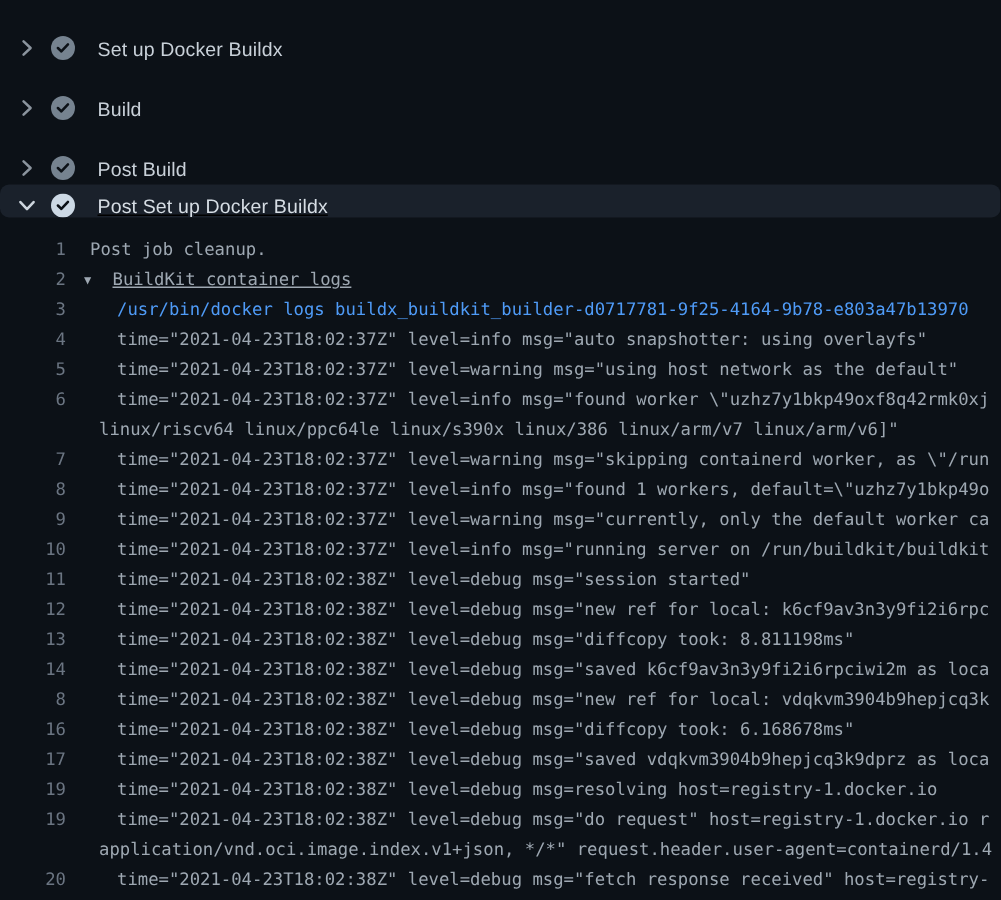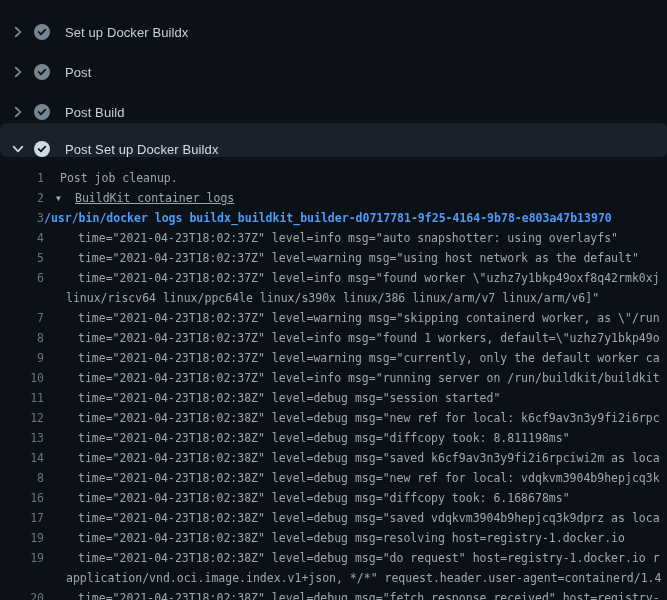--- a/index.html
+++ b/index.html
@@ -11,22 +11,22 @@
   .app { position:relative; width:667px; height:600px; overflow:hidden; }
 
   
   .sections { }
   .section-row {
     height:40px; box-sizing:border-box;
     display:flex; align-items:flex-end;
     padding-left:10px; cursor:pointer;
   }
   .section-row.expanded {
-    height:34px; margin:3px 0;
-    background:#1a212b; border-radius:6px;
+    height:22px; margin:3px 0;
+    background:#1a212b; border-radius:6px;text-decoration:underline;
   }
   .chev {
     width:16px; height:16px; flex:none;
     display:flex; align-items:center; justify-content:center;
     color:#8b949e; margin-right:8px;
   }
   .section-row.expanded .chev { color:#cdd5dd; }
   .check {
     width:16px; height:16px; flex:none; margin-right:15px;
     color:#768390;
@@ -45,21 +45,21 @@
   .log-row {
     height:20px; display:flex; overflow:hidden; white-space:pre;
   }
   .log-num {
     width:44px; flex:none; text-align:right;
     color:#6b7582; cursor:pointer;
   }
   .log-text { white-space:pre; }
   .t-plain   { margin-left:16px; }
   .t-group   { margin-left:12px; cursor:pointer;text-decoration:underline; }
-  .t-command { color:#4f9bf7; font-weight:bold; }
+  .t-command { margin-left:34px; color:#4f9bf7; font-weight:normal; }
   .t-content { margin-left:34px; }
   .t-wrap    { margin-left:22px; }
   .tri {
     display:inline-block; width:8px; margin-right:11px;
     font-size:8px; color:#9ea8b2; vertical-align:1px;
   }
 </style>
 </head>
 <body>
 
@@ -80,21 +80,21 @@
       <div class="section-row">
         <span class="chev">
           <svg viewBox="0 0 16 16" width="16" height="16">
             <path d="M5.7 3.6 L10.4 8 L5.7 12.4" fill="none" stroke="currentColor" stroke-width="1.7" stroke-linecap="round" stroke-linejoin="round"></path>
           </svg>
         </span>
         <span class="check"><svg viewBox="0 0 16 16" width="16" height="16">
             <circle cx="8" cy="8" r="8" fill="currentColor"></circle>
             <path d="M11.3 5.6 L6.9 10.3 L4.6 8" fill="none" stroke="#0c1117" stroke-width="1.7" stroke-linecap="round" stroke-linejoin="round"></path>
           </svg></span>
-        <span class="section-label">Post</span>
+        <span class="section-label">Build</span>
       </div>
       <div class="section-row">
         <span class="chev">
           <svg viewBox="0 0 16 16" width="16" height="16">
             <path d="M5.7 3.6 L10.4 8 L5.7 12.4" fill="none" stroke="currentColor" stroke-width="1.7" stroke-linecap="round" stroke-linejoin="round"></path>
           </svg>
         </span>
         <span class="check"><svg viewBox="0 0 16 16" width="16" height="16">
             <circle cx="8" cy="8" r="8" fill="currentColor"></circle>
             <path d="M11.3 5.6 L6.9 10.3 L4.6 8" fill="none" stroke="#0c1117" stroke-width="1.7" stroke-linecap="round" stroke-linejoin="round"></path>

